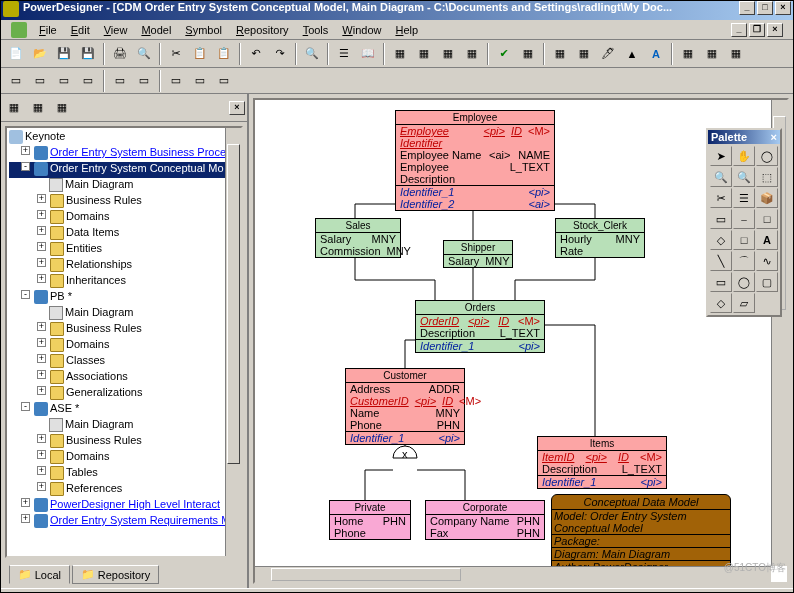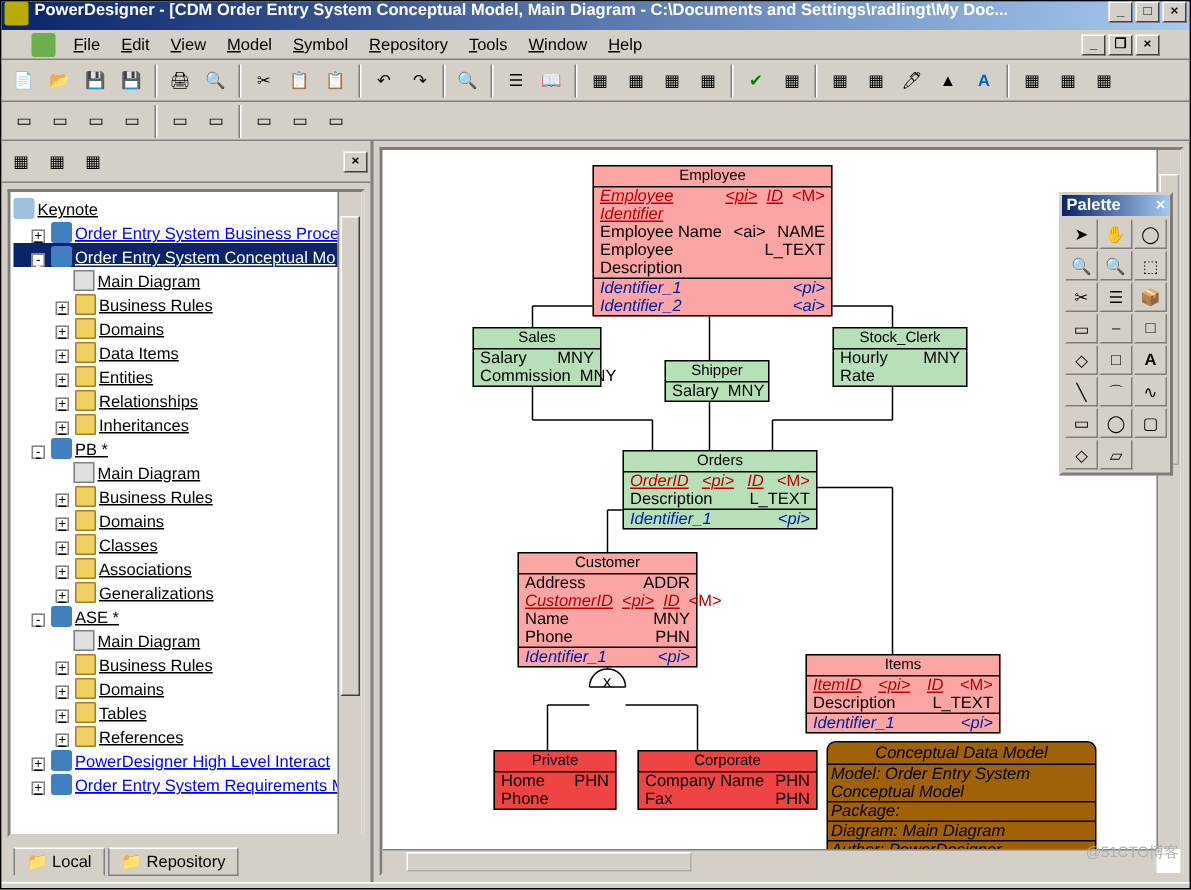--- a/index.html
+++ b/index.html
@@ -3,35 +3,35 @@
 <meta charset="utf-8">
 <style>
 * { box-sizing: border-box; margin: 0; padding: 0; font-family: "Tahoma", sans-serif; font-size: 11px; }
 body { background: #d4d0c8; width: 794px; height: 593px; overflow: hidden; border: 1px solid #000; }
 .titlebar { background: linear-gradient(to right, #0a246a, #a6caf0); color: #fff; height: 19px; display: flex; padding: 0 2px; }
 .titlebar .icon { width: 16px; height: 16px; background: #b8ac00; border-radius: 2px; margin-right: 4px; }
 .titlebar .title { flex: 1; font-weight: bold; white-space: nowrap; overflow: hidden; }
 .winbtns { display: flex; gap: 2px; }
 .winbtn { width: 16px; height: 14px; background: #d4d0c8; border: 1px solid #fff; border-right-color: #404040; border-bottom-color: #404040; font-size: 9px; text-align: center; line-height: 11px; color: #000; cursor: pointer; font-family: Arial; font-weight: bold; }
 
-.menubar { background: #d4d0c8; height: 20px; display: flex; align-items: center; padding: 0 20px; gap: 2px; border-bottom: 1px solid #808080; }
+.menubar { background: #d4d0c8; height: 20px; display: flex; align-items: center; padding: 0 10px; gap: 2px; border-bottom: 1px solid #808080; }
 .menubar .micon { width: 16px; height: 16px; background: #6ab04c; border-radius: 2px; margin-right: 4px; }
 .menuitem { padding: 2px 6px; cursor: pointer; }
 .menuitem u { text-decoration: underline; }
 .menubar .mdi-btns { margin-left: auto; display: flex; gap: 2px; }
 
 .toolbar { background: #d4d0c8; height: 28px; display: flex; align-items: center; padding: 2px 4px; gap: 2px; border-bottom: 1px solid #808080; }
 .tbtn { width: 22px; height: 22px; border: 1px solid #d4d0c8; display: flex; align-items: center; justify-content: center; cursor: pointer; }
 .tsep { width: 2px; height: 22px; border-left: 1px solid #808080; border-right: 1px solid #fff; margin: 0 2px; }
 
 .main { display: flex; height: 494px; }
 .browser { width: 248px; background: #d4d0c8; border-right: 2px solid #808080; display: flex; flex-direction: column; }
 .browser-tools { height: 28px; border-bottom: 1px solid #808080; display: flex; align-items: center; padding: 2px; gap: 2px; }
 .tree { flex: 1; background: #fff; margin: 4px; border: 2px inset #d4d0c8; overflow: hidden; padding: 2px; position: relative; }
-.tree-item { display: flex; align-items: flex-end; height: 16px; white-space: nowrap; cursor: pointer; text-decoration: underline; }
+.tree-item { display: flex; align-items: flex-start; height: 16px; white-space: nowrap; cursor: pointer; }
 .tree-item.sel { background: #0a246a; color: #fff; }
 .exp { width: 9px; height: 9px; border: 1px solid #808080; margin-right: 4px; text-align: center; line-height: 7px; font-size: 9px; background: #fff; color: #000; }
 .ticon { width: 14px; height: 14px; margin-right: 2px; display: inline-flex; align-items: center; justify-content: center; }
 .ticon.folder { background: #f0d060; border: 1px solid #a08020; border-radius: 1px; }
 .ticon.diag { background: #e0e0e0; border: 1px solid #808080; }
 .ticon.model { background: #4080c0; border-radius: 2px; }
 .ticon.ws { background: #a0c0e0; border-radius: 2px; }
 .tree a { color: #0000ff; text-decoration: underline; }
 .vscroll { position: absolute; right: 0; top: 0; bottom: 0; width: 16px; background: #d4d0c8; border-left: 1px solid #808080; }
 .vscroll .thumb { position: absolute; left: 1px; right: 1px; background: #d4d0c8; border: 1px solid #fff; border-right-color: #404040; border-bottom-color: #404040; }
@@ -45,21 +45,21 @@
 .canvas svg { position: absolute; inset: 0; width: 100%; height: 100%; }
 
 .entity { position: absolute; border: 1px solid #000; font-size: 9px; }
 .entity .ehdr { text-align: center; padding: 1px 6px; border-bottom: 1px solid #000; font-size: 10px; }
 .entity .erow { display: flex; justify-content: space-between; padding: 0 4px; gap: 6px; }
 .entity .ident { color: #0020a0; font-style: italic; }
 .entity .pk { color: #c00000; text-decoration: underline; font-style: italic; }
 .entity .mand { color: #c00000; }
 .olive { background: #fca5a5; }
 .green { background: #b8e0b8; }
-.yellow { background: #ef4444; }
+.yellow { background: #f9a8d4; }
 .cyan { background: #a16207; }
 
 .palette { position: absolute; right: 12px; top: 128px; width: 76px; background: #d4d0c8; border: 2px outset #d4d0c8; }
 .palette .pttl { background: linear-gradient(to right, #0a246a, #a6caf0); color: #fff; font-weight: bold; padding: 1px 3px; display: flex; justify-content: space-between; font-size: 10px; }
 .palette .pgrid { display: grid; grid-template-columns: repeat(3, 1fr); gap: 1px; padding: 2px; }
 .pbtn { height: 20px; border: 1px outset #d4d0c8; display: flex; align-items: center; justify-content: center; cursor: pointer; font-size: 11px; }
 
 .status { height: 20px; background: #d4d0c8; border-top: 1px solid #fff; padding: 2px 6px; display: flex; align-items: center; }
 .watermark { position: absolute; right: 8px; bottom: 18px; color: #b0b0b0; font-size: 10px; pointer-events: none; }
 

